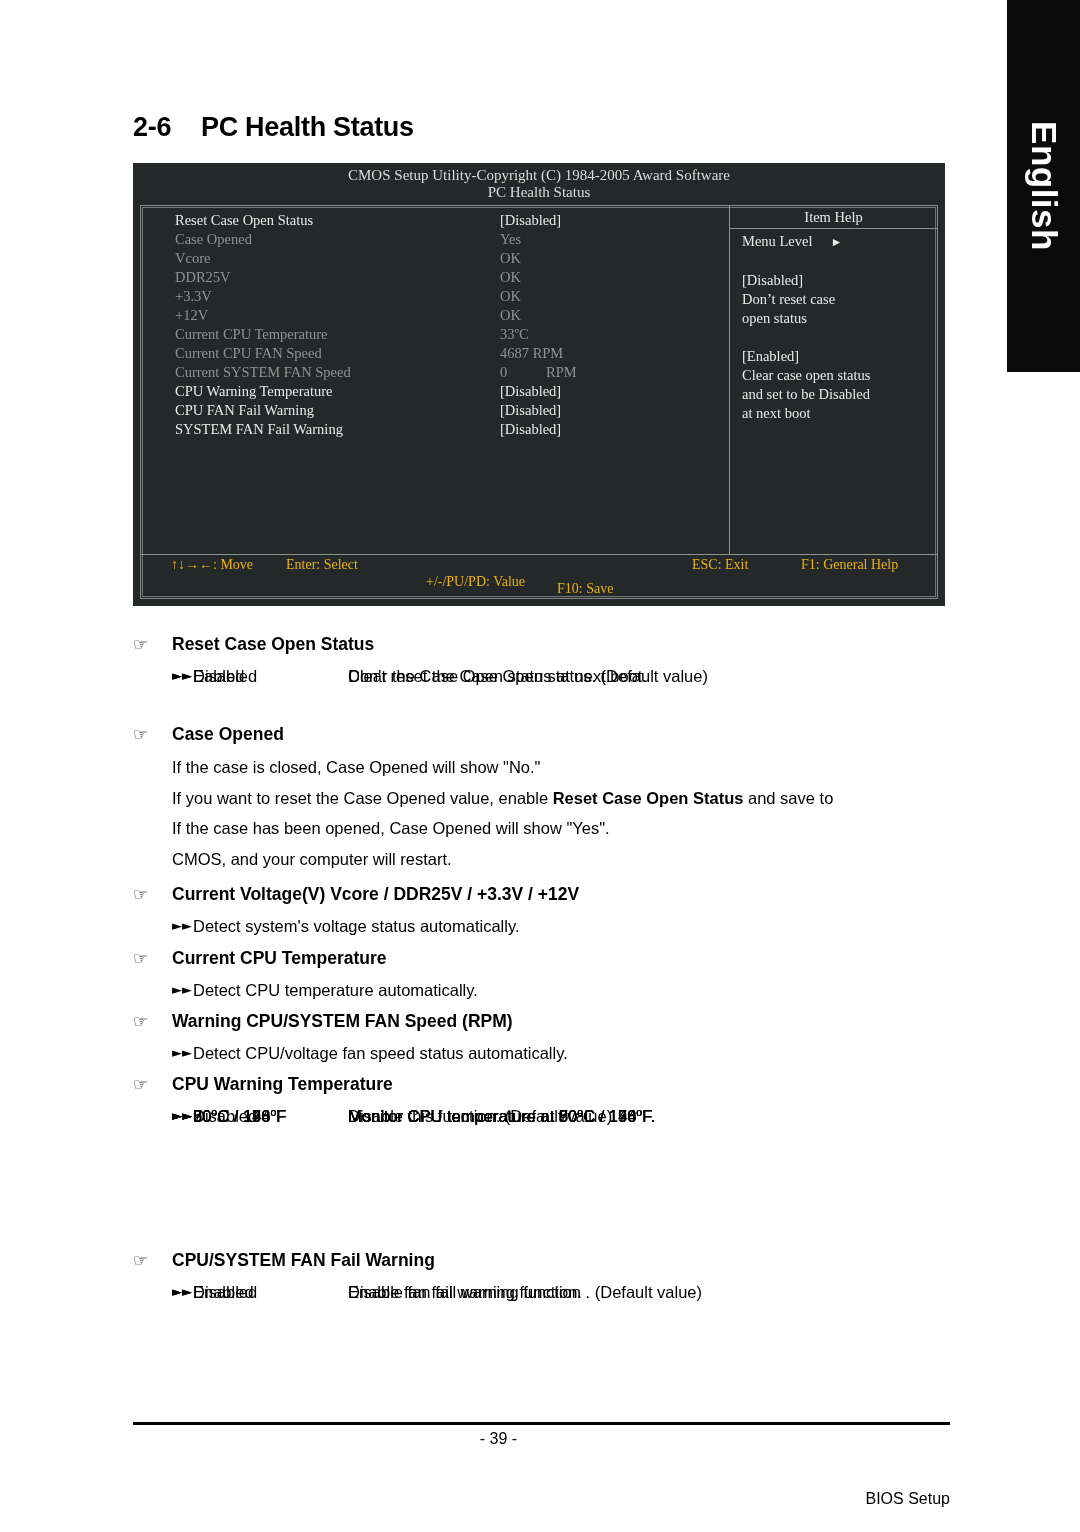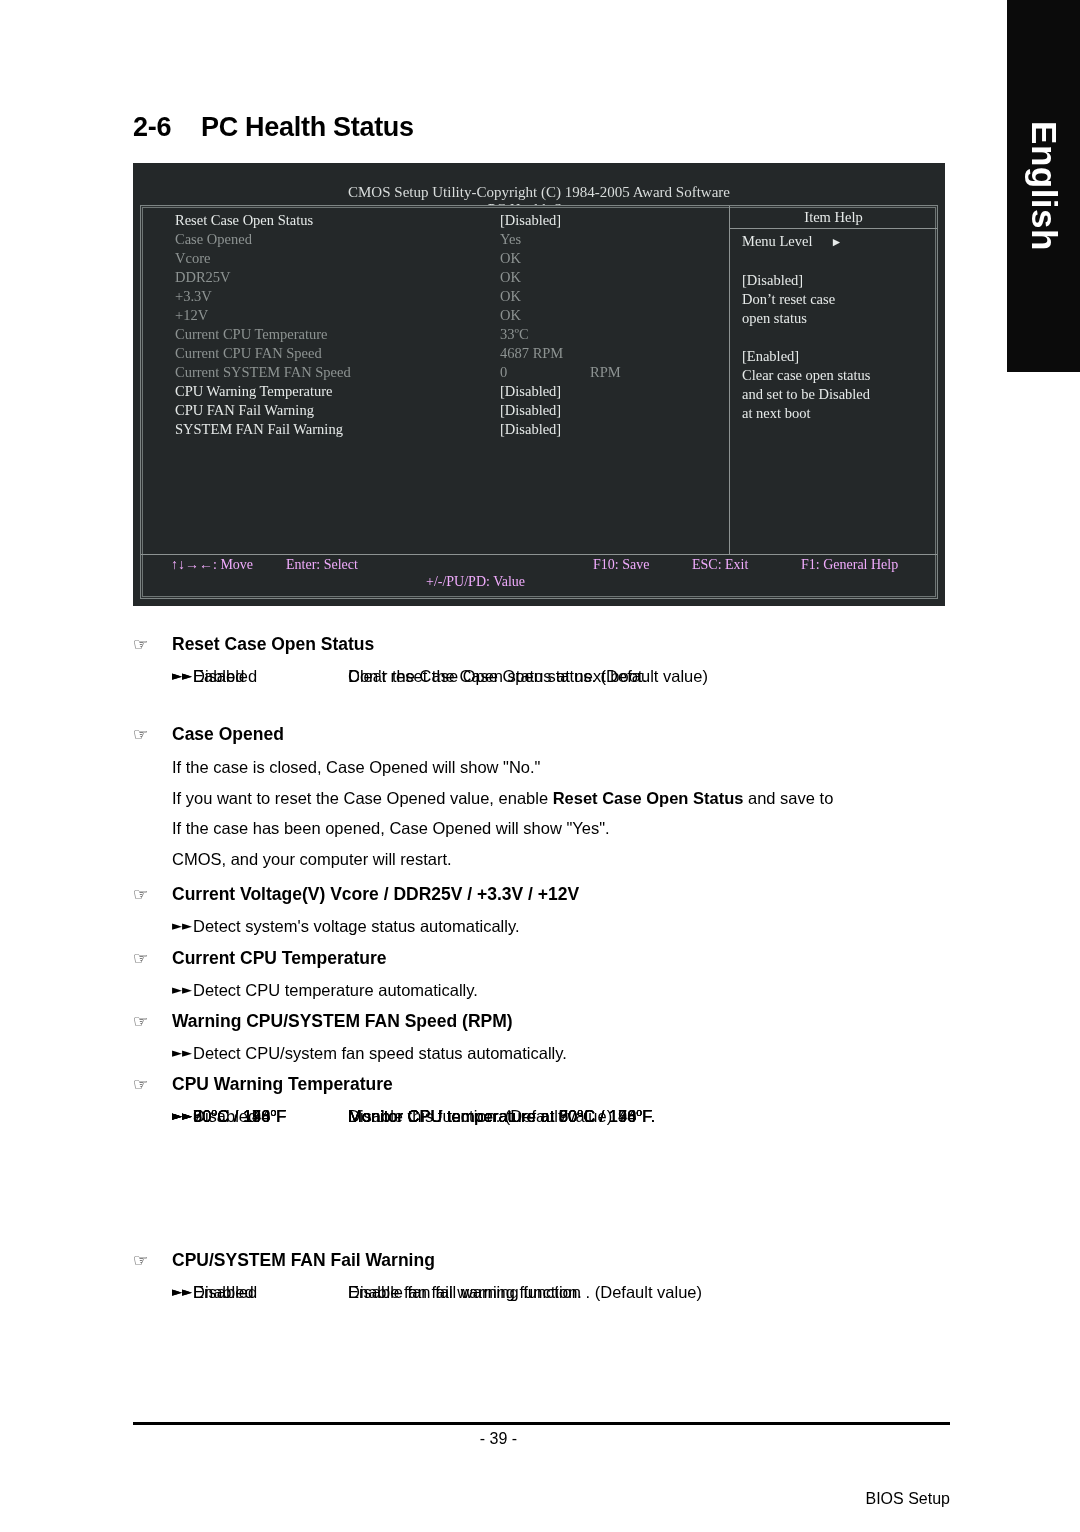--- a/index.html
+++ b/index.html
@@ -40,21 +40,21 @@
   
   .bios{
     position:absolute;left:133px;top:163px;
     width:812px;height:443px;
     background:#242829;
     font-family:"Liberation Serif",serif;
     color:#cfd3d2;
     font-size:14.5px;
   }
   .bios-title{
-    text-align:center;padding-top:21px;line-height:17px;
+    text-align:center;padding-top:4px;line-height:17px;
     color:#d9dddc;font-size:15px;
   }
   .bios-frame{
     position:absolute;left:7px;top:42px;right:7px;bottom:7px;
     border:1px solid #7e8584;
     box-shadow:inset 0 0 0 1px #2d3132, inset 0 0 0 2px #6e7574;
     background:#242829;
   }
   .bios-main{
     position:absolute;left:0;top:0;right:0;height:348px;
@@ -69,39 +69,39 @@
   }
   .divider-h-bottom{
     position:absolute;left:0;right:0;top:348px;height:1px;
     background:#8d9392;
   }
 
   .item-list{position:absolute;left:34px;top:5px;}
   .row{height:19px;line-height:19px;white-space:nowrap;position:relative;}
   .row .lbl{position:absolute;left:0;}
   .row .val{position:absolute;left:325px;}
-  .row .val2{position:absolute;left:371px;margin-left:44px;}
+  .row .val2{position:absolute;left:371px;}
   .dim{color:#8d9392;}
   .bright{color:#e6eae9;}
 
   .help-title{
     position:absolute;left:589px;right:0;top:2px;height:20px;
     text-align:center;line-height:19px;color:#e6eae9;font-size:14.5px;
   }
   .help-body{
     position:absolute;left:601px;top:26px;right:6px;
     color:#e6eae9;line-height:19px;font-size:14.5px;
   }
   .help-body .gap{height:19px;}
   .menu-level{white-space:nowrap;}
   .menu-level .arrow{display:inline-block;margin-left:18px;font-size:12px;}
 
   .keys{
     position:absolute;left:0;right:0;top:349px;bottom:0;
-    color:#f0abfc;font-size:14px;
+    color:#eab308;font-size:14px;
   }
   .keys .kline{position:relative;height:19px;line-height:19px;white-space:nowrap;}
   .keys span{position:absolute;}
 
   
   .sec{position:absolute;left:133px;width:820px;}
   .sec-head{
     font-size:17.5px;font-weight:bold;white-space:nowrap;
     position:relative;padding-left:39px;line-height:24px;
   }
@@ -227,21 +227,21 @@
       </div>
     </div>
 
     <div class="divider-h-bottom"></div>
 
     <div class="keys">
       <div class="kline">
         <span style="left:30px;">↑↓→←: Move</span>
         <span style="left:145px;">Enter: Select</span>
         <span style="left:285px;margin-top:17px;">+/-/PU/PD: Value</span>
-        <span style="left:452px;">F10: Save</span>
+        <span style="left:416px;margin-top:24px;">F10: Save</span>
         <span style="left:551px;">ESC: Exit</span>
         <span style="left:660px;">F1: General Help</span>
       </div>
     </div>
   </div>
 </div>
 
 <div class="sec" style="top:632px;">
   <div class="sec-head">
     <span class="hand">☞</span>
@@ -292,21 +292,21 @@
   </div>
 </div>
 
 <div class="sec" style="top:1009px;">
   <div class="sec-head">
     <span class="hand">☞</span>
     <span>Warning CPU/SYSTEM FAN Speed (RPM)</span>
   </div>
   <div class="inline-desc" style="margin-top:6px;">
     <span class="bul">►►</span>
-    <span>Detect CPU/system fan speed status automatically.</span>
+    <span>Detect CPU/voltage fan speed status automatically.</span>
   </div>
 </div>
 
 <div class="sec" style="top:1072px;">
   <div class="sec-head">
     <span class="hand">☞</span>
     <span>CPU Warning Temperature</span>
   </div>
 
   <div class="bullet-row" style="margin-top:6px;">

